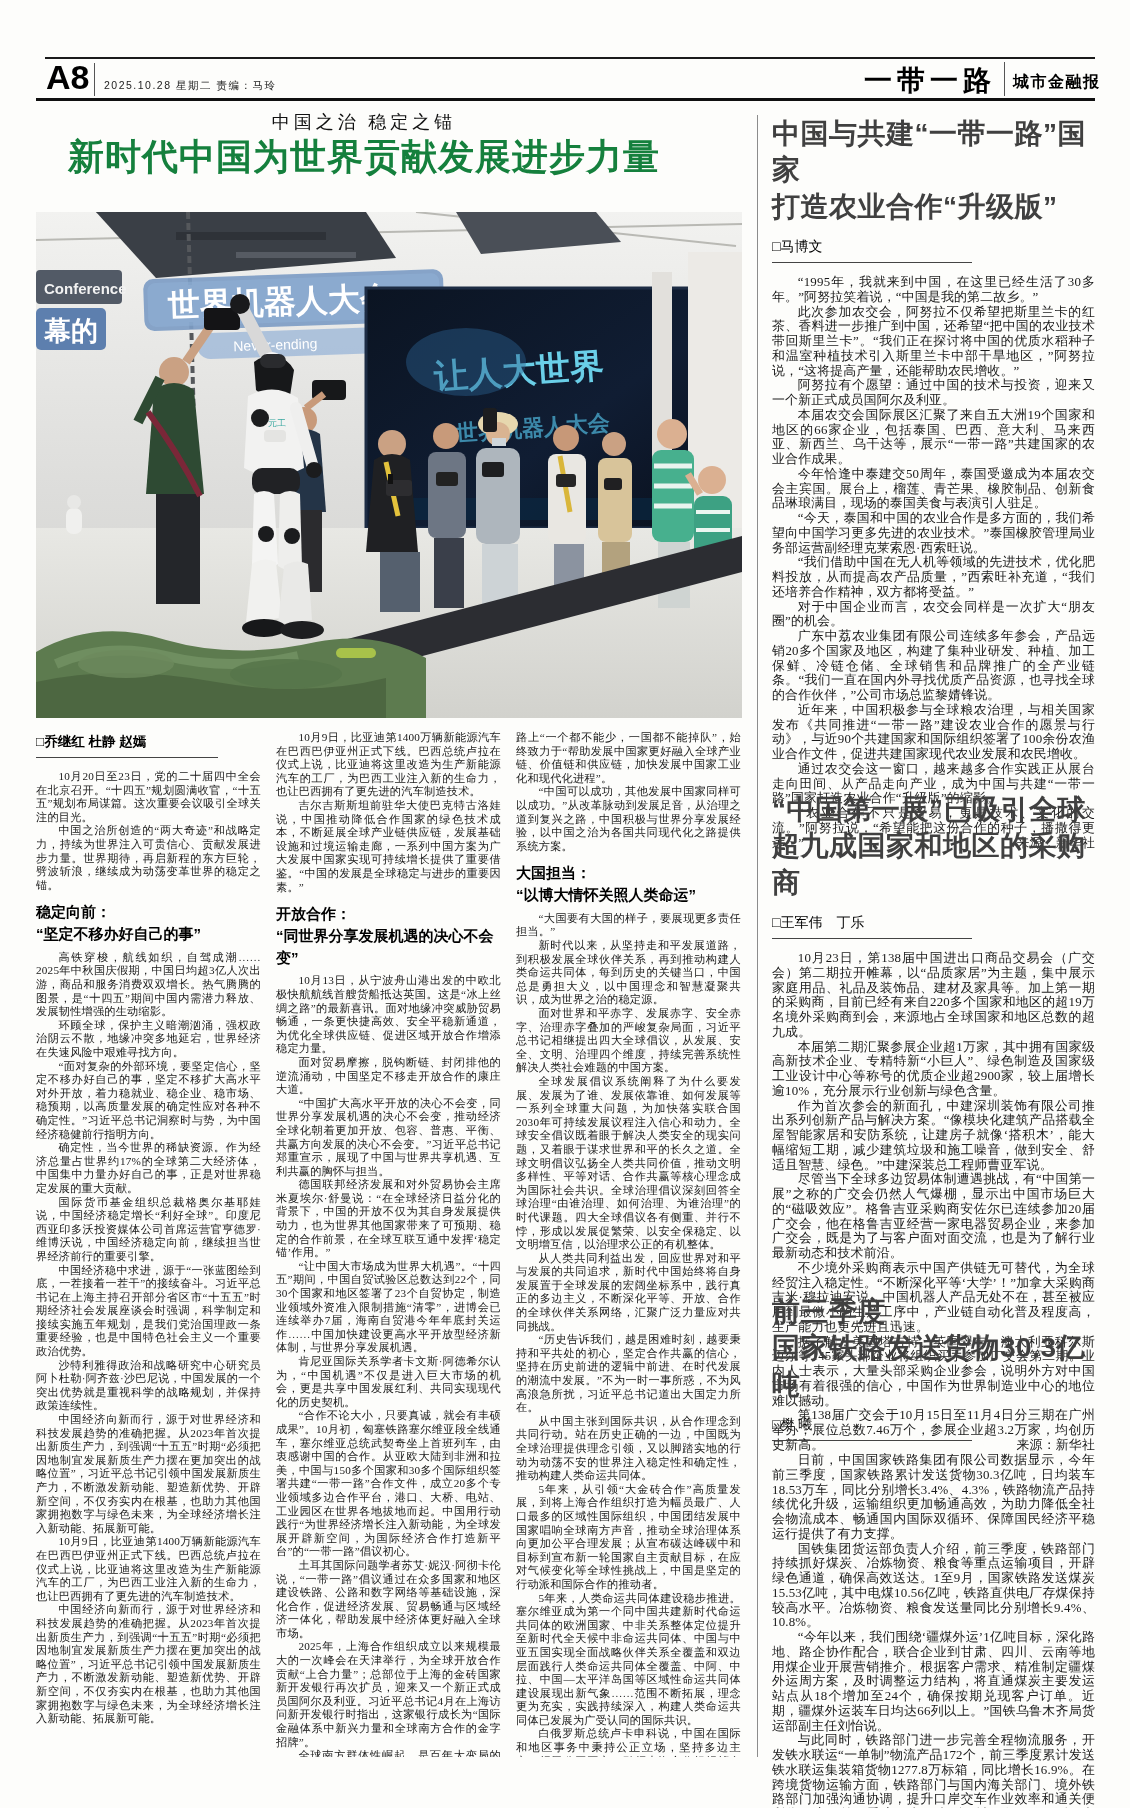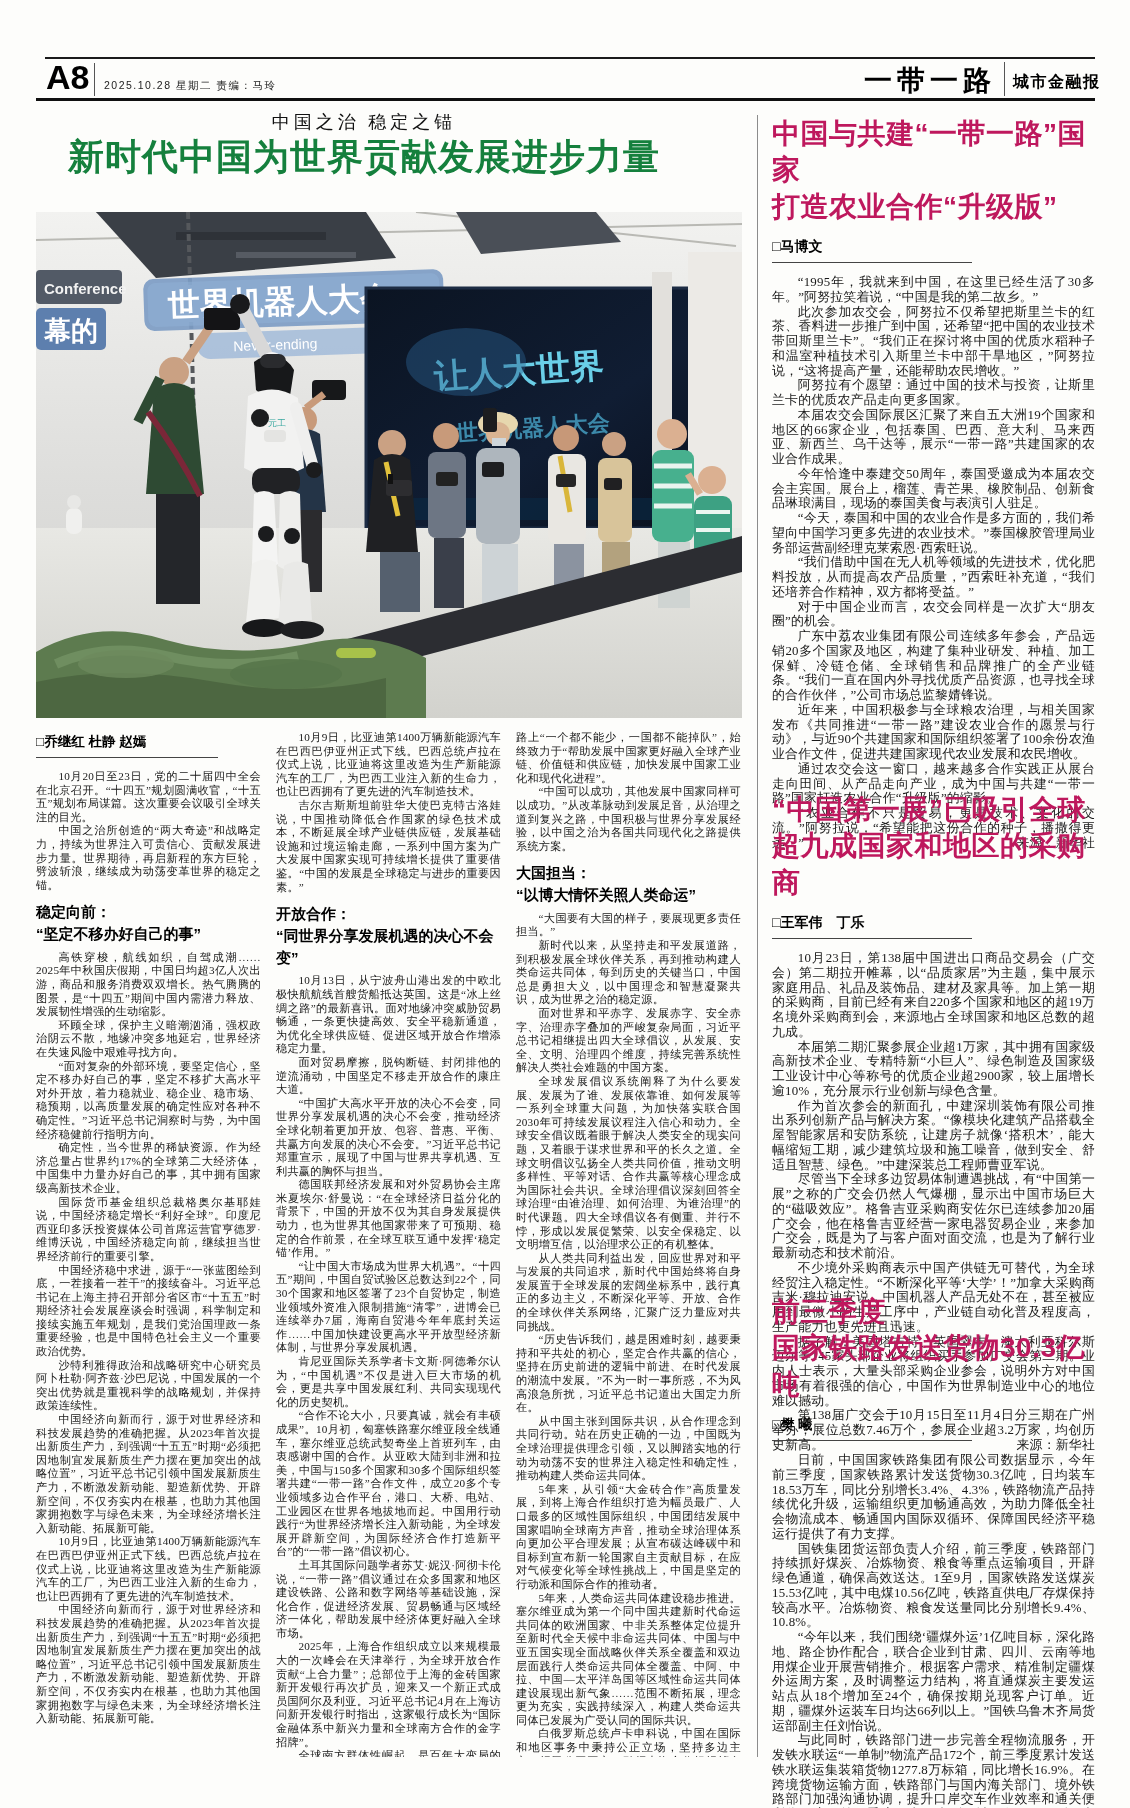--- a/index.html
+++ b/index.html
@@ -34,22 +34,22 @@
   .para{margin:0;font-size:11.2px;line-height:13.6px;text-align:justify;text-justify:inter-ideograph;
         letter-spacing:0.2px;color:#191919;text-indent:2em;}
   .para.cont{text-indent:0;}
   .subhead{font-family:"Liberation Sans","DejaVu Sans",sans-serif;font-weight:bold;font-size:15px;
            line-height:1.45;color:#000;margin:9px 0 6px 0;}
   .src{float:right;text-indent:0;}
   
   .sidebar{left:772px;top:0;width:323px;height:1808px;}
   .sb-art{position:absolute;left:0;width:323px;}
   .sb-headline{font-family:"Liberation Sans","DejaVu Sans",sans-serif;font-weight:bold;font-size:28px;
-               line-height:1.3;letter-spacing:0.5px;color:#be185d;}
-  .sb-byline{font-family:"Liberation Sans","DejaVu Sans",sans-serif;font-weight:bold;font-size:14px;
+               line-height:1.3;letter-spacing:0.5px;color:#404040;}
+  .sb-byline{font-family:"Liberation Sans","DejaVu Sans",sans-serif;font-weight:normal;font-size:14px;
              color:#000;margin-top:13px;padding-bottom:6px;border-bottom:1px solid #444;width:62%;}
   .sb-body{margin-top:12px;}
   .sb-body .para{font-size:12.9px;line-height:14.75px;}
   
   .svgtxt{font-family:"Liberation Sans","DejaVu Sans",sans-serif;}
 </style>
 </head>
 <body>
 
 <div class="abs rule-top"></div>
@@ -251,21 +251,21 @@
   <div>
       <p class="para">10月20日至23日，党的二十届四中全会在北京召开。“十四五”规划圆满收官，“十五五”规划布局谋篇。这次重要会议吸引全球关注的目光。</p>
       <p class="para">中国之治所创造的“两大奇迹”和战略定力，持续为世界注入可贵信心、贡献发展进步力量。世界期待，再启新程的东方巨轮，劈波斩浪，继续成为动荡变革世界的稳定之锚。</p>
       <div class="subhead">
         <div>稳定向前：</div>
         <div>“坚定不移办好自己的事”</div>
       </div>
       <p class="para">高铁穿梭，航线如织，自驾成潮……2025年中秋国庆假期，中国日均超3亿人次出游，商品和服务消费双双增长。热气腾腾的图景，是“十四五”期间中国内需潜力释放、发展韧性增强的生动缩影。</p>
       <p class="para">环顾全球，保护主义暗潮汹涌，强权政治阴云不散，地缘冲突多地延宕，世界经济在失速风险中艰难寻找方向。</p>
       <p class="para">“面对复杂的外部环境，要坚定信心，坚定不移办好自己的事，坚定不移扩大高水平对外开放，着力稳就业、稳企业、稳市场、稳预期，以高质量发展的确定性应对各种不确定性。”习近平总书记洞察时与势，为中国经济稳健前行指明方向。</p>
-      <p class="para">确定性，当今世界的稀缺资源。作为经济总量占世界约17%的全球第二大经济体，中国集中力量办好自己的事，其中拥有国家级高新技术企业。</p>
+      <p class="para">确定性，当今世界的稀缺资源。作为经济总量占世界约17%的全球第二大经济体，中国集中力量办好自己的事，正是对世界稳定发展的重大贡献。</p>
       <p class="para">国际货币基金组织总裁格奥尔基耶娃说，中国经济稳定增长“利好全球”。印度尼西亚印多沃投资媒体公司首席运营官亨德罗·维博沃说，中国经济稳定向前，继续担当世界经济前行的重要引擎。</p>
       <p class="para">中国经济稳中求进，源于“一张蓝图绘到底，一茬接着一茬干”的接续奋斗。习近平总书记在上海主持召开部分省区市“十五五”时期经济社会发展座谈会时强调，科学制定和接续实施五年规划，是我们党治国理政一条重要经验，也是中国特色社会主义一个重要政治优势。</p>
       <p class="para">沙特利雅得政治和战略研究中心研究员阿卜杜勒·阿齐兹·沙巴尼说，中国发展的一个突出优势就是重视科学的战略规划，并保持政策连续性。</p>
       <p class="para">中国经济向新而行，源于对世界经济和科技发展趋势的准确把握。从2023年首次提出新质生产力，到强调“十五五”时期“必须把因地制宜发展新质生产力摆在更加突出的战略位置”，习近平总书记引领中国发展新质生产力，不断激发新动能、塑造新优势、开辟新空间，不仅夯实内在根基，也助力其他国家拥抱数字与绿色未来，为全球经济增长注入新动能、拓展新可能。</p>
       <p class="para">10月9日，比亚迪第1400万辆新能源汽车在巴西巴伊亚州正式下线。巴西总统卢拉在仪式上说，比亚迪将这里改造为生产新能源汽车的工厂，为巴西工业注入新的生命力，也让巴西拥有了更先进的汽车制造技术。</p>
       <p class="para">中国经济向新而行，源于对世界经济和科技发展趋势的准确把握。从2023年首次提出新质生产力，到强调“十五五”时期“必须把因地制宜发展新质生产力摆在更加突出的战略位置”，习近平总书记引领中国发展新质生产力，不断激发新动能、塑造新优势、开辟新空间，不仅夯实内在根基，也助力其他国家拥抱数字与绿色未来，为全球经济增长注入新动能、拓展新可能。</p>
     </div>
 </div>
 <div class="abs col col2">
   <div>
@@ -314,21 +314,21 @@
 
   <div class="sb-art" style="top:116px;">
     <div class="sb-headline">
       <div>中国与共建“一带一路”国家</div>
       <div>打造农业合作“升级版”</div>
     </div>
     <div class="sb-byline">□马博文</div>
     <div class="sb-body">
         <p class="para">“1995年，我就来到中国，在这里已经生活了30多年。”阿努拉笑着说，“中国是我的第二故乡。”</p>
         <p class="para">此次参加农交会，阿努拉不仅希望把斯里兰卡的红茶、香料进一步推广到中国，还希望“把中国的农业技术带回斯里兰卡”。“我们正在探讨将中国的优质水稻种子和温室种植技术引入斯里兰卡中部干旱地区，”阿努拉说，“这将提高产量，还能帮助农民增收。”</p>
-        <p class="para">阿努拉有个愿望：通过中国的技术与投资，让斯里兰卡的优质农产品走向更多国家。</p>
+        <p class="para">阿努拉有个愿望：通过中国的技术与投资，迎来又一个新正式成员国阿尔及利亚。</p>
         <p class="para">本届农交会国际展区汇聚了来自五大洲19个国家和地区的66家企业，包括泰国、巴西、意大利、马来西亚、新西兰、乌干达等，展示“一带一路”共建国家的农业合作成果。</p>
         <p class="para">今年恰逢中泰建交50周年，泰国受邀成为本届农交会主宾国。展台上，榴莲、青芒果、橡胶制品、创新食品琳琅满目，现场的泰国美食与表演引人驻足。</p>
         <p class="para">“今天，泰国和中国的农业合作是多方面的，我们希望向中国学习更多先进的农业技术。”泰国橡胶管理局业务部运营副经理克莱索恩·西索旺说。</p>
         <p class="para">“我们借助中国在无人机等领域的先进技术，优化肥料投放，从而提高农产品质量，”西索旺补充道，“我们还培养合作精神，双方都将受益。”</p>
         <p class="para">对于中国企业而言，农交会同样是一次扩大“朋友圈”的机会。</p>
         <p class="para">广东中荔农业集团有限公司连续多年参会，产品远销20多个国家及地区，构建了集种业研发、种植、加工保鲜、冷链仓储、全球销售和品牌推广的全产业链条。“我们一直在国内外寻找优质产品资源，也寻找全球的合作伙伴，”公司市场总监黎婧锋说。</p>
         <p class="para">近年来，中国积极参与全球粮农治理，与相关国家发布《共同推进“一带一路”建设农业合作的愿景与行动》，与近90个共建国家和国际组织签署了100余份农渔业合作文件，促进共建国家现代农业发展和农民增收。</p>
         <p class="para">通过农交会这一窗口，越来越多合作实践正从展台走向田间、从产品走向产业，成为中国与共建“一带一路”国家打造农业合作“升级版”的缩影。</p>
         <p class="para">“农业合作不只是贸易，更是技术、文化的交流。”阿努拉说，“希望能把这份合作的种子，播撒得更远。”<span class="src">来源：新华社</span></p>
       </div>

